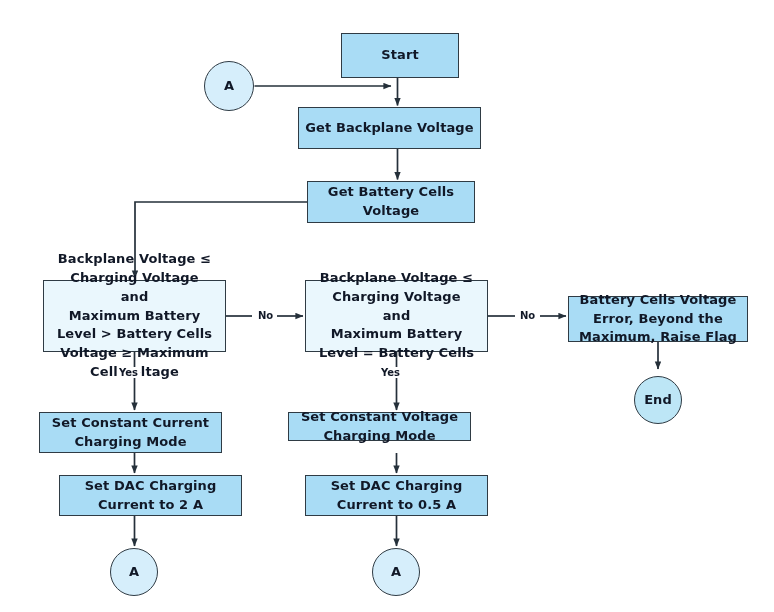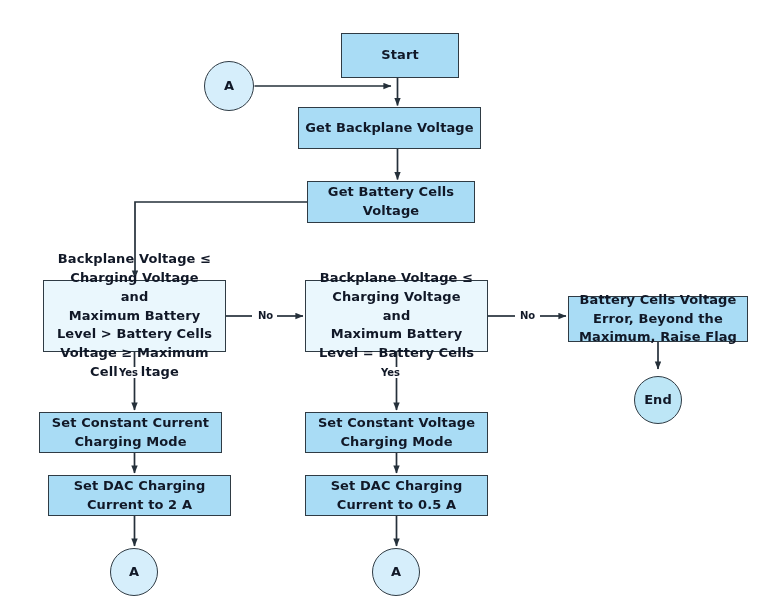--- a/index.html
+++ b/index.html
@@ -146,25 +146,25 @@
   </div>
 
   <div class="node terminator" style="left:634px; top:376px; width:48px; height:48px;">
     <span class="node-text">End</span>
   </div>
 
   <div class="node process" style="left:31px; top:412px; width:183px; height:41px;margin-left:8px;">
     <span class="node-text">Set Constant Current Charging Mode</span>
   </div>
 
-  <div class="node process" style="left:305px; top:412px; width:183px; height:41px;">
+  <div class="node process" style="left:288px; top:412px; width:183px; height:29px;">
     <span class="node-text">Set Constant Voltage Charging Mode</span>
   </div>
 
-  <div class="node process" style="left:48px; top:475px; width:183px; height:41px;align-items:center;">
+  <div class="node process" style="left:59px; top:475px; width:183px; height:41px;align-items:center;">
     <span class="node-text">Set DAC Charging Current to 2 A</span>
   </div>
 
   <div class="node process" style="left:305px; top:475px; width:183px; height:41px;justify-content:flex-end;">
     <span class="node-text">Set DAC Charging Current to 0.5 A</span>
   </div>
 
   <div class="node terminator pale" style="left:110px; top:548px; width:48px; height:48px;">
     <span class="node-text">A</span>
   </div>

